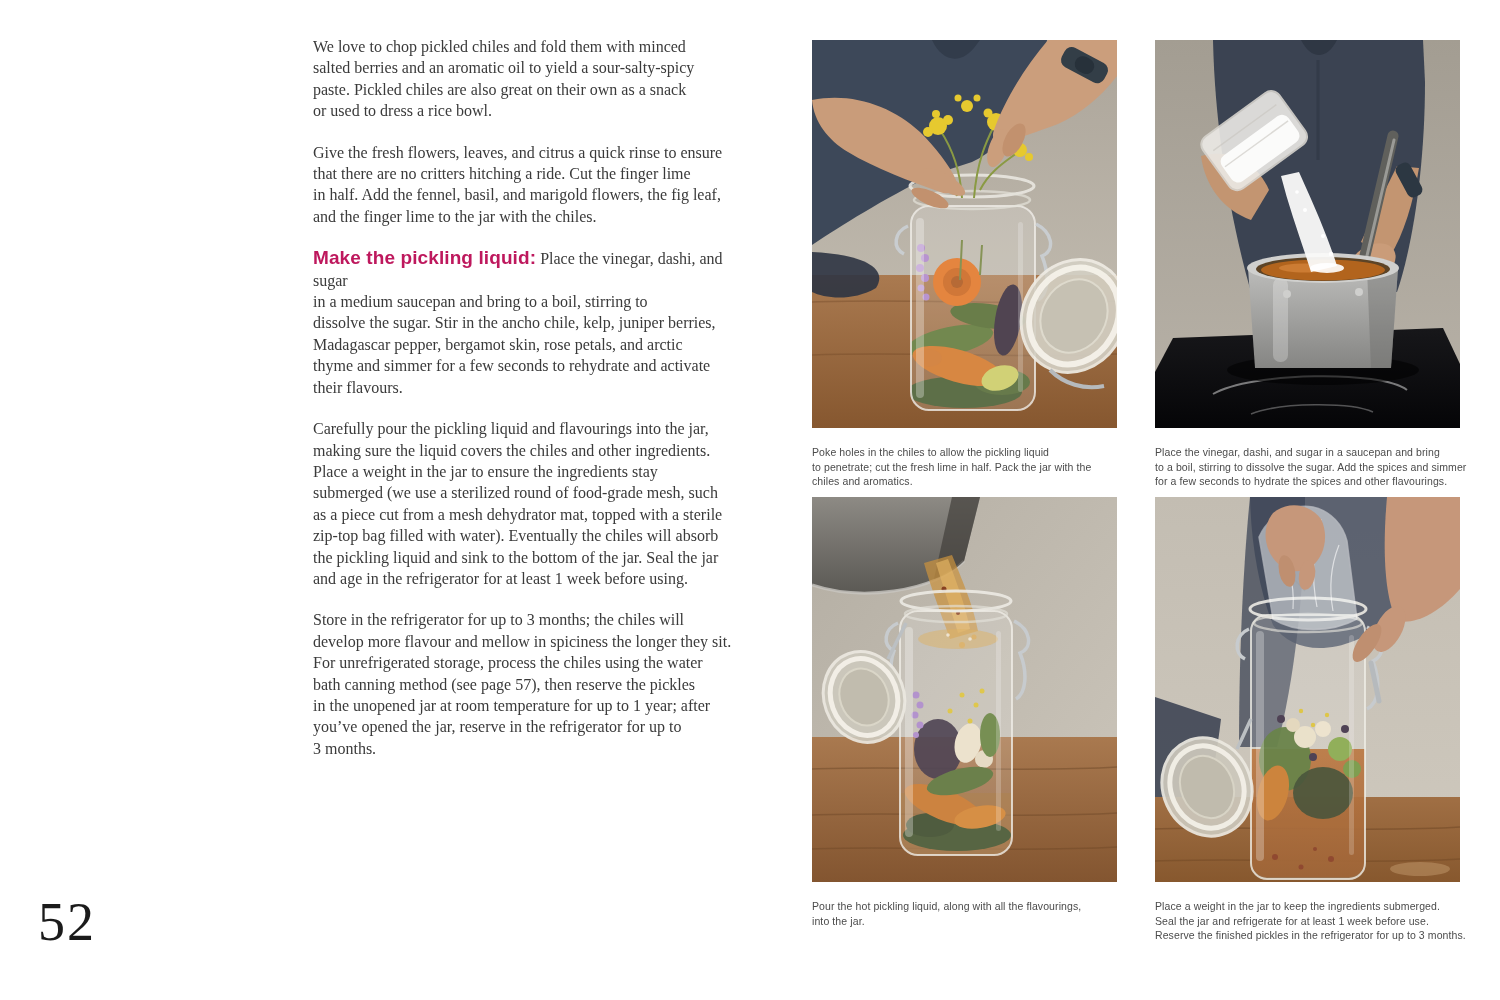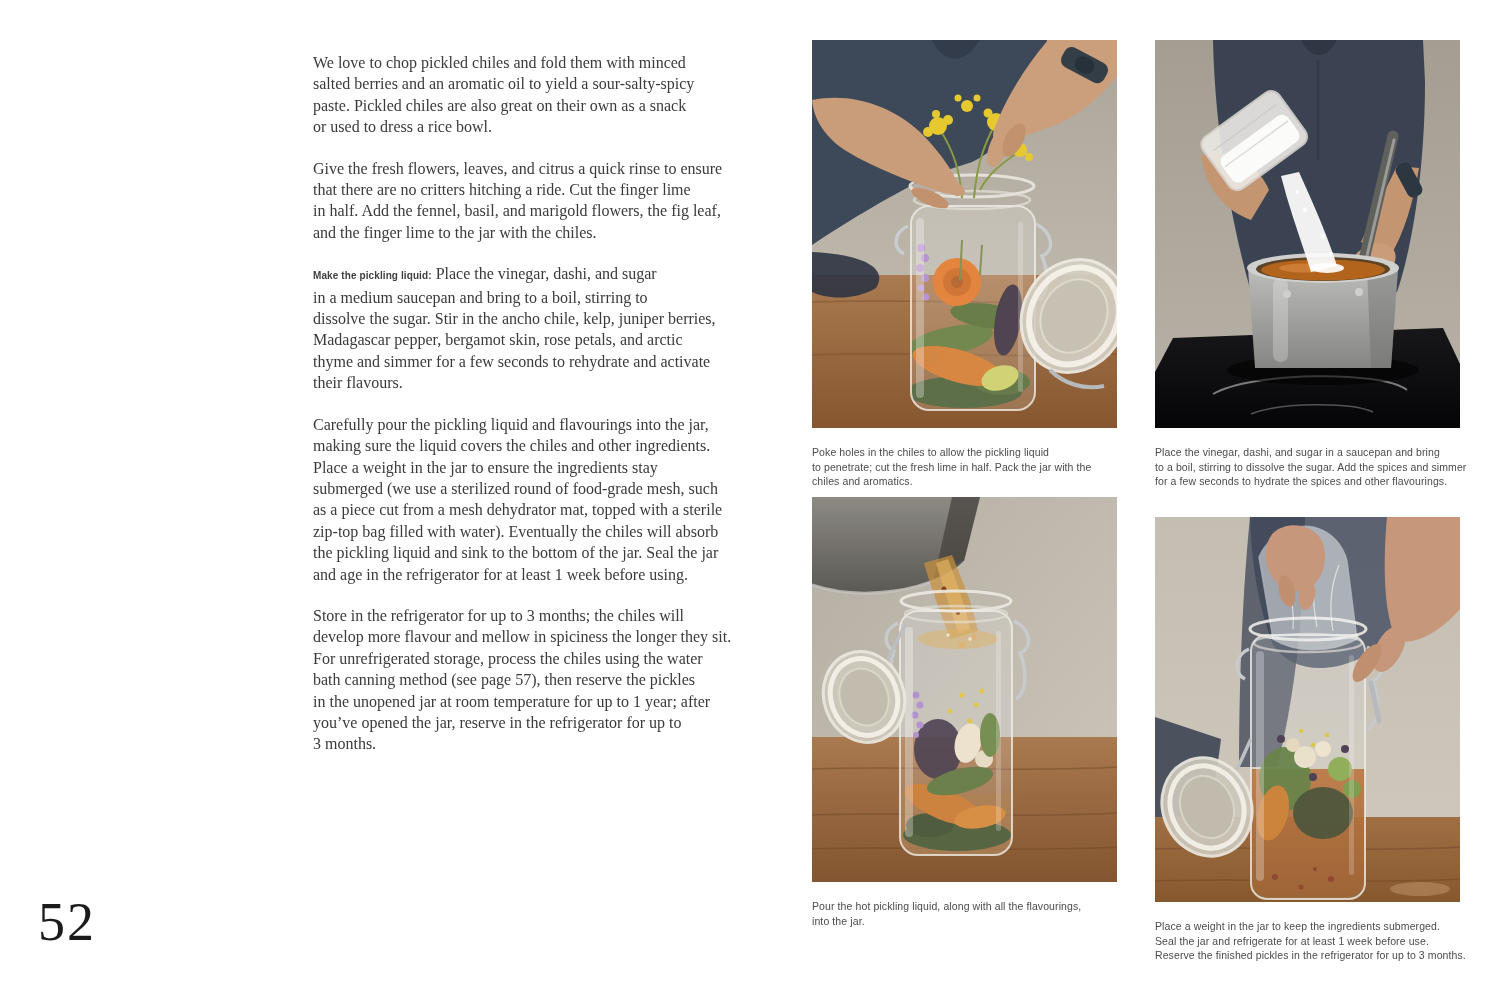--- a/index.html
+++ b/index.html
@@ -1,23 +1,23 @@
 <!DOCTYPE html>
 <html><head>
 <meta charset="utf-8">
 <style>
   html,body{margin:0;padding:0;background:#ffffff;}
   .page{position:relative;width:1500px;height:1000px;background:#ffffff;overflow:hidden;
         font-family:"Liberation Serif","DejaVu Serif",serif;}
   
   .text-col{position:absolute;left:313px;top:36px;width:440px;color:#3a3a3a;
-            font-size:16px;line-height:21.4px;margin-top:16px;}
+            font-size:16px;line-height:21.4px;}
   .text-col p{margin:0 0 20px 0;white-space:pre-line;}
   .lead{font-family:"Liberation Sans","DejaVu Sans",sans-serif;font-weight:700;
-        font-size:10px;color:#404040;letter-spacing:.1px;}
+        font-size:19px;color:#be185d;letter-spacing:.1px;}
   
   .page-number{position:absolute;left:38px;top:891px;
                font-family:Liberation Serif, serif;
                font-size:54px;font-weight:500;color:#1b1b1b;letter-spacing:2px;}
   
   figure.photo{position:absolute;margin:0;padding:0;}
   figure.photo svg{display:block;}
   figcaption.caption{margin-top:17px;white-space:pre-line;
       font-family:"Liberation Sans","DejaVu Sans",sans-serif;
       font-size:10.5px;line-height:14.5px;color:#4b4b4b;width:330px;letter-spacing:.1px;}
@@ -309,21 +309,21 @@
         <ellipse cx="52" cy="200" rx="40" ry="46" fill="#cdc9bd" opacity=".9" stroke="#edeae2" stroke-width="3"></ellipse>
         <ellipse cx="52" cy="200" rx="33" ry="39" fill="none" stroke="#f3f0e8" stroke-width="5" opacity=".95"></ellipse>
         <ellipse cx="52" cy="200" rx="24" ry="29" fill="#c1bcae" stroke="#dad6c8" stroke-width="2"></ellipse>
       </g>
       <path d="M76,162 C84,146 90,134 94,126" stroke="#bcc0c3" stroke-width="3.5" fill="none"></path>
     </svg>
     <figcaption class="caption">Pour the hot pickling liquid, along with all the flavourings,
 into the jar.</figcaption>
   </figure>
 
-  <figure class="photo" style="left:1155px;top:497px;margin-top:20px;">
+  <figure class="photo" style="left:1155px;top:497px;">
     <svg width="305" height="385" viewBox="0 0 305 385">
       <defs>
         <linearGradient id="p4wall" x1="0" y1="0" x2="0" y2="1">
           <stop offset="0" stop-color="#c3bdb2"></stop>
             <stop offset="1" stop-color="#cfc9be"></stop>
         </linearGradient>
         <linearGradient id="p4table" x1="0" y1="0" x2="0" y2="1">
           <stop offset="0" stop-color="#a06f44"></stop>
             <stop offset="1" stop-color="#87582e"></stop>
         </linearGradient>

